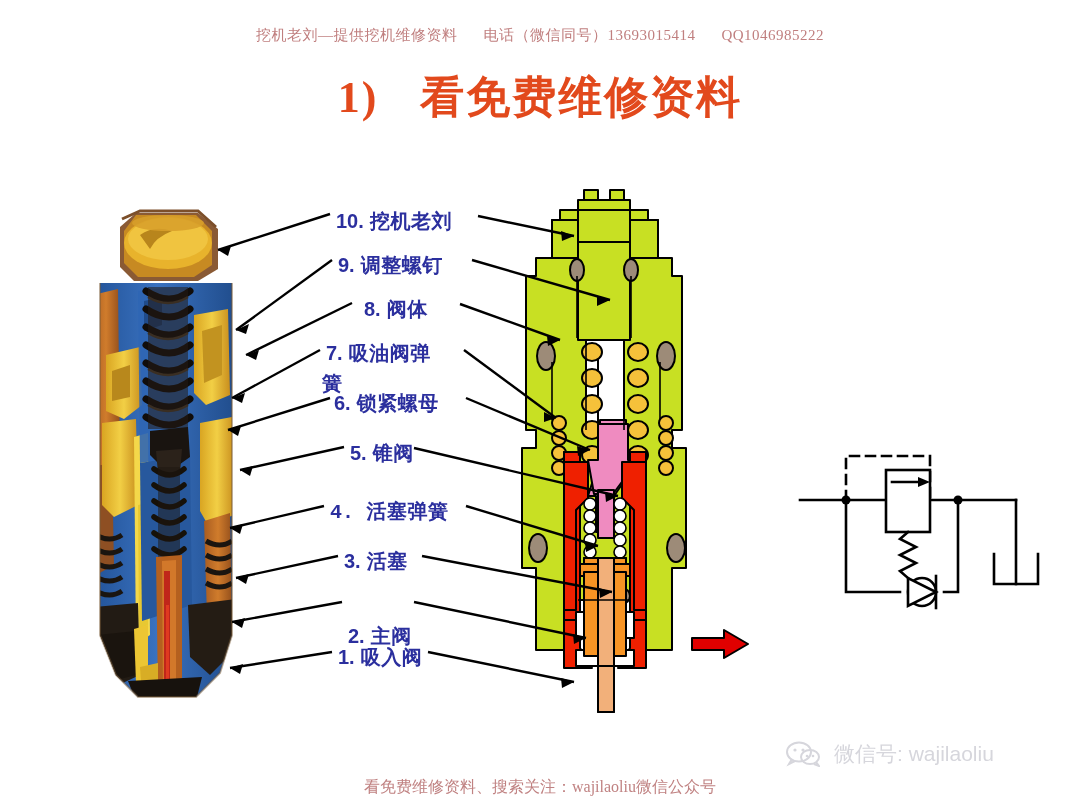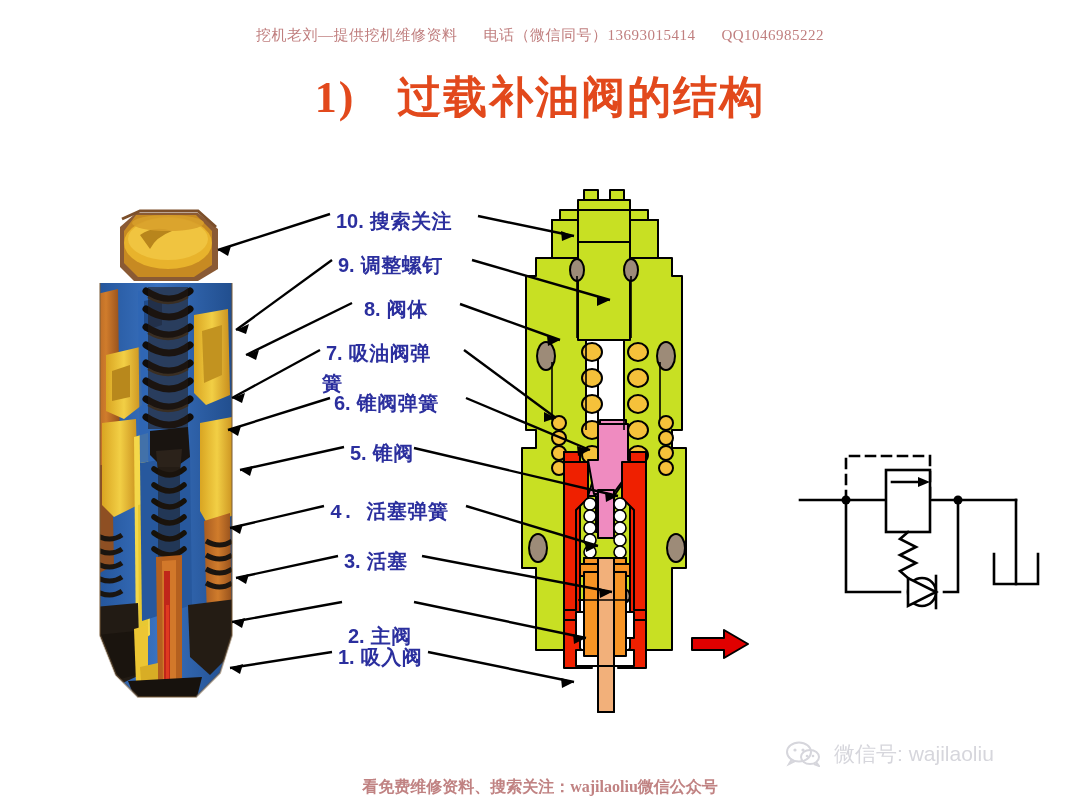--- a/index.html
+++ b/index.html
@@ -93,21 +93,21 @@
     white-space: nowrap;
   }
 
   
   #footer-line {
     position: absolute;
     bottom: 12px; left: 0; width: 1080px;
     text-align: center;
     color: #c08282;
     font-size: 16px;
-    font-weight: bold;
+    font-weight: normal;
     white-space: nowrap;
   }
   #wechat-badge {
     position: absolute;
     left: 786px; top: 740px;
     display: flex;
     align-items: center;
     gap: 14px;
     color: #d6d6dc;
     font-size: 21px;
@@ -116,21 +116,21 @@
   }
 </style>
 </head>
 <body>
 
 <div id="header-line">
   <span>挖机老刘—提供挖机维修资料</span><span class="hdr-gap"></span><span>电话（微信同号）</span><span>13693015414</span><span class="hdr-gap"></span><span>QQ1046985222</span>
 </div>
 
 <div id="page-title">
-  <span id="title-index">1)</span><span>过载补油阀的结构</span>
+  <span id="title-index">1)</span><span>看免费维修资料</span>
 </div>
 
 <div id="photo-wrap">
   <svg id="photo" viewBox="0 0 176 500" preserveAspectRatio="none">
     <defs>
       <linearGradient id="blueG" x1="0" y1="0" x2="1" y2="0">
         <stop offset="0%" stop-color="#1d4c8f"></stop>
         <stop offset="45%" stop-color="#3a72c0"></stop>
         <stop offset="100%" stop-color="#1a4480"></stop>
       </linearGradient>
@@ -245,40 +245,40 @@
 
       <path d="M50,476 L124,472 L118,496 L58,496 Z" fill="#17120d"></path>
     </g>
 
     <path d="M22,78 L22,430 L38,470 L60,492 L118,492 L142,468 L154,430 L154,78" fill="none" stroke="#7a5b38" stroke-width="2" opacity="0.5"></path>
   </svg>
 </div>
 
 <div class="label" style="left:336px; top:208px;">
   <span class="num">10.</span>
-  <span>搜索关注</span>
+  <span>挖机老刘</span>
 </div>
 <div class="label" style="left:338px; top:252px;">
   <span class="num">9.</span>
   <span>调整螺钉</span>
 </div>
 <div class="label" style="left:364px; top:296px;">
   <span class="num">8.</span>
   <span>阀体</span>
 </div>
 <div class="label" style="left:326px; top:340px;">
   <span class="num">7.</span>
   <span>吸油阀弹</span>
 </div>
 <div class="label" style="left:322px; top:370px;">
   <span>簧</span>
 </div>
 <div class="label" style="left:334px; top:390px;">
   <span class="num">6.</span>
-  <span>锥阀弹簧</span>
+  <span>锁紧螺母</span>
 </div>
 <div class="label" style="left:350px; top:440px;">
   <span class="num">5.</span>
   <span>锥阀</span>
 </div>
 <div class="label" style="left:330px; top:498px;font-family:Liberation Mono, monospace;">
   <span class="num">4.</span>
   <span>活塞弹簧</span>
 </div>
 <div class="label" style="left:344px; top:548px;">

